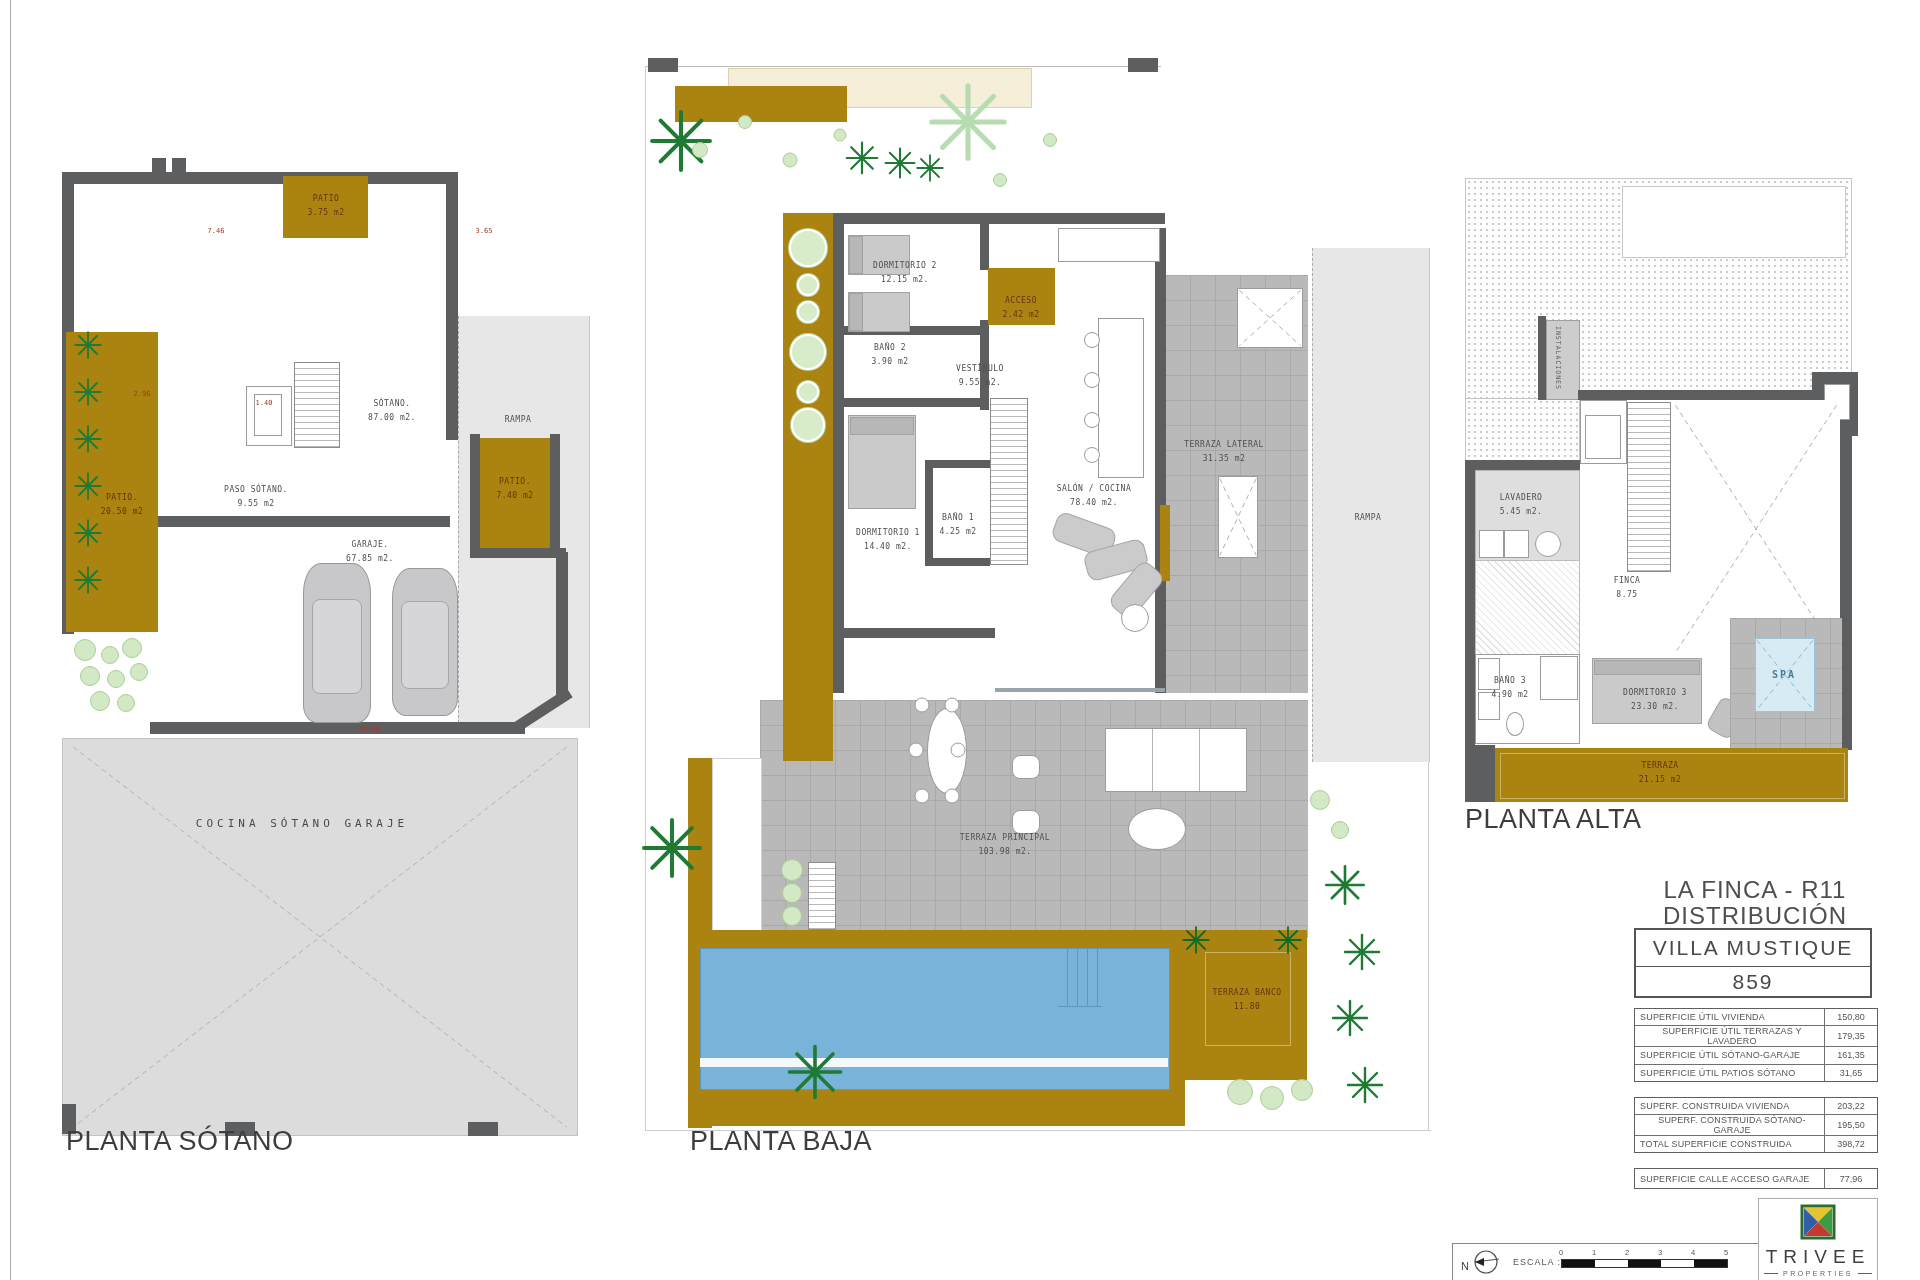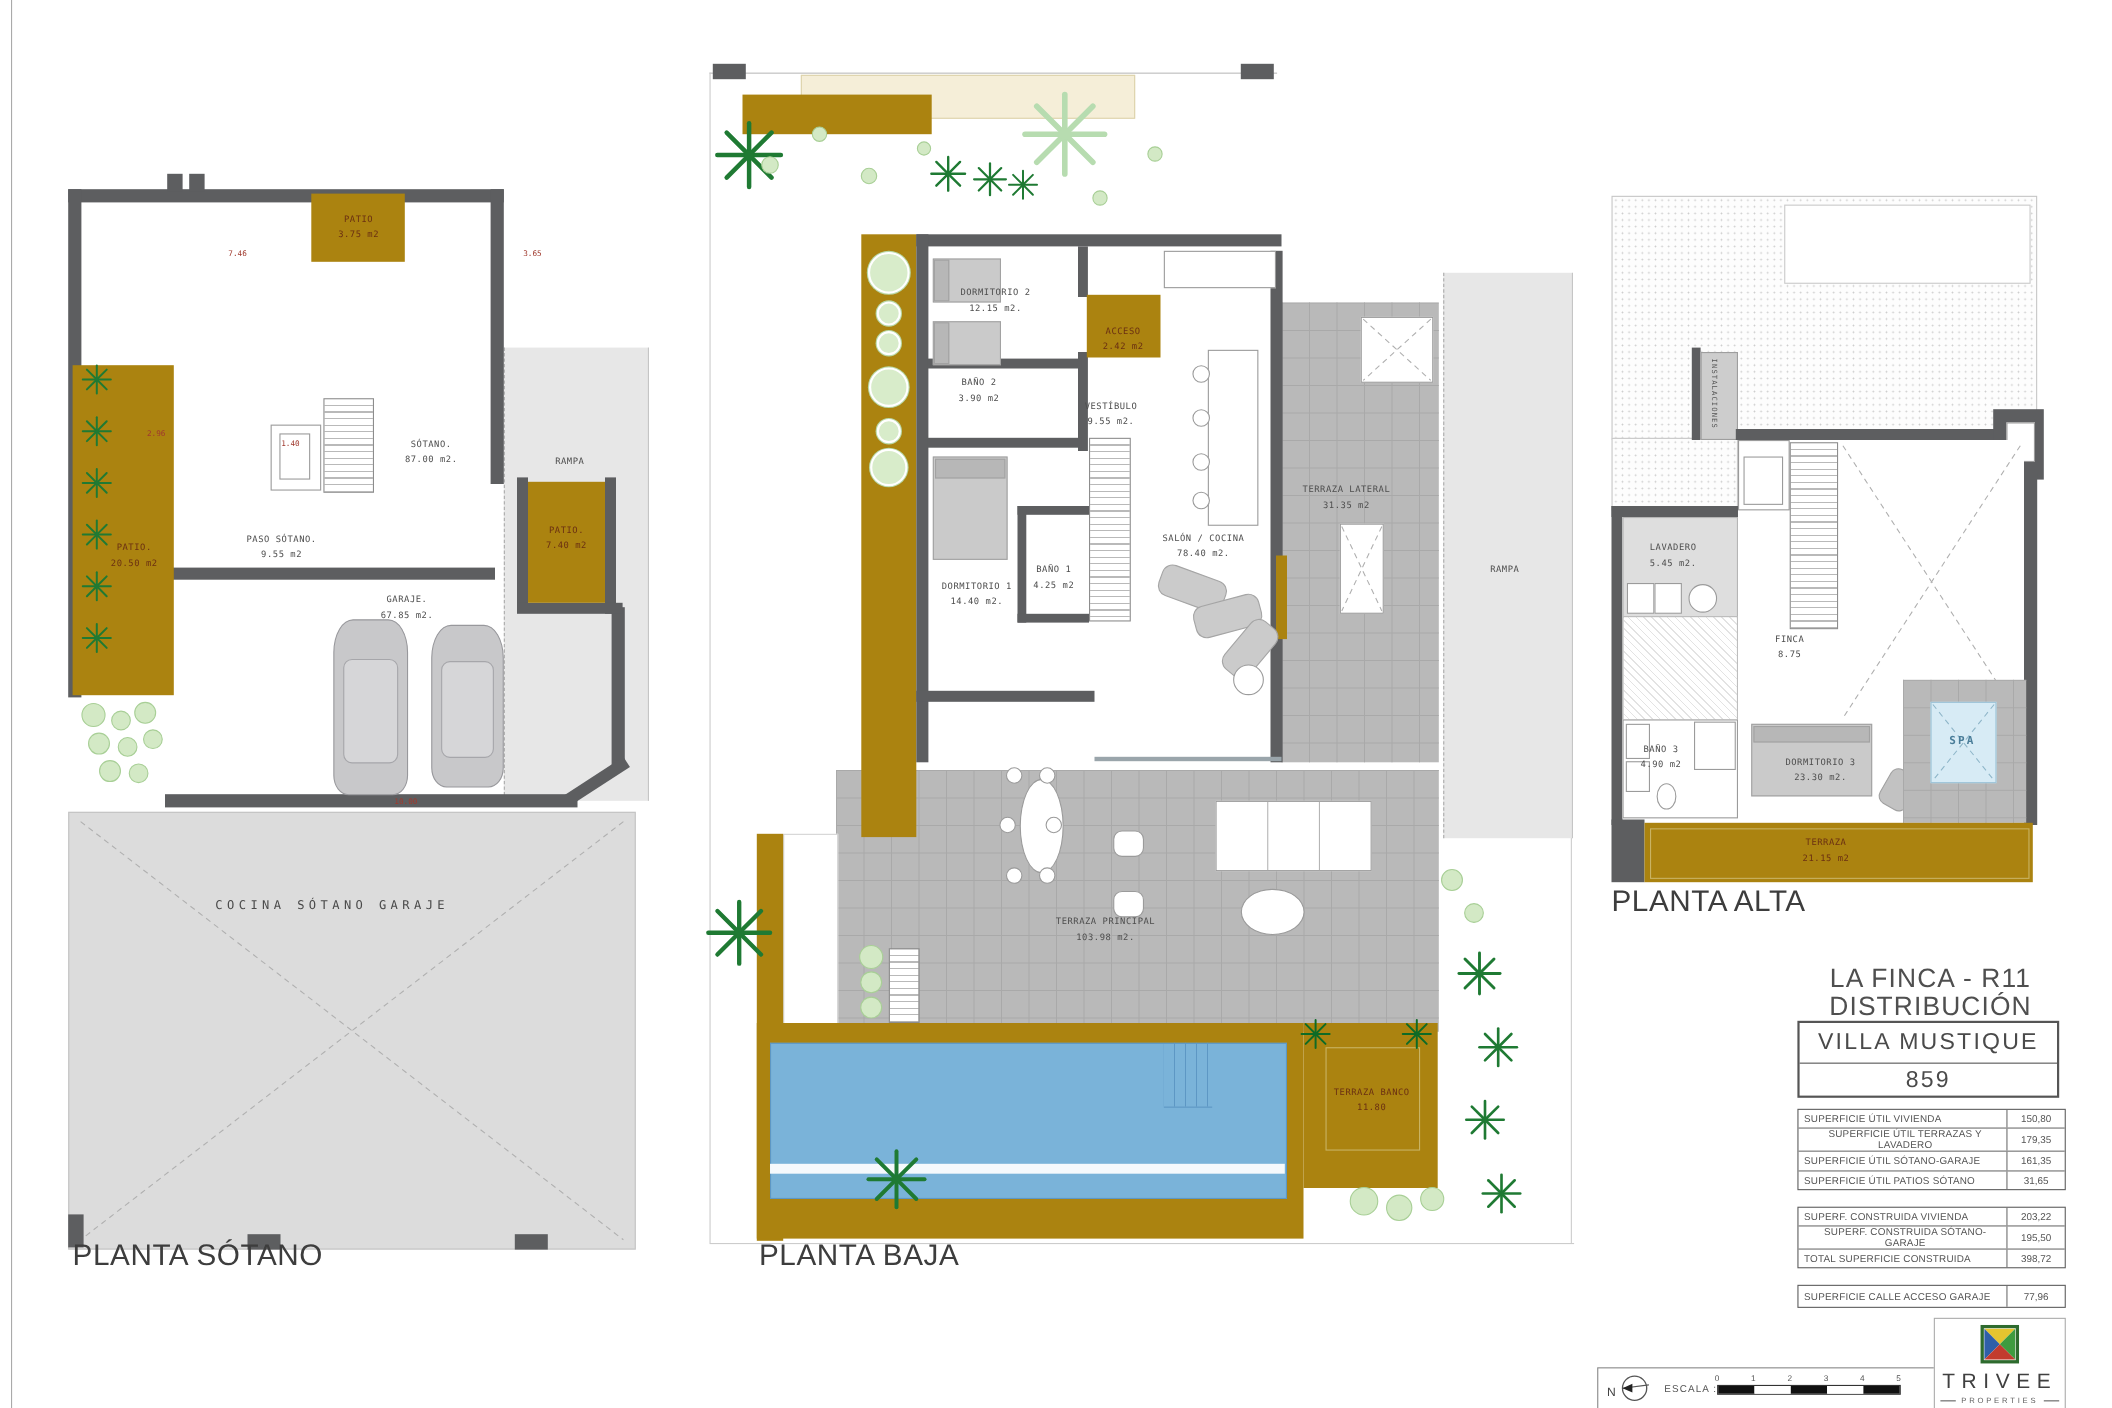--- a/index.html
+++ b/index.html
@@ -268,21 +268,21 @@
     <div class="circ" style="left:1092px;top:380px;width:14px;height:14px;"></div>
     <div class="circ" style="left:1092px;top:420px;width:14px;height:14px;"></div>
     <div class="circ" style="left:1092px;top:455px;width:14px;height:14px;"></div>
     <div class="abs" style="left:1053px;top:520px;width:60px;height:28px;background:#cbcbcb;border:1px solid #a5a5a5;border-radius:10px;transform:rotate(20deg);"></div>
     <div class="abs" style="left:1085px;top:545px;width:60px;height:28px;background:#cbcbcb;border:1px solid #a5a5a5;border-radius:10px;transform:rotate(-15deg);"></div>
     <div class="abs" style="left:1108px;top:575px;width:55px;height:28px;background:#cbcbcb;border:1px solid #a5a5a5;border-radius:10px;transform:rotate(-50deg);"></div>
     <div class="circ" style="left:1135px;top:618px;width:26px;height:26px;"></div>
 
     <div class="rl" style="left:905px;top:273px;"><span>DORMITORIO 2</span><br><span>12.15 m2.</span></div>
     <div class="rl" style="left:890px;top:355px;"><span>BAÑO 2</span><br><span>3.90 m2</span></div>
-    <div class="rl" style="left:1010px;top:376px;"><span>VESTÍBULO</span><br><span>9.55 m2.</span></div>
+    <div class="rl" style="left:980px;top:376px;"><span>VESTÍBULO</span><br><span>9.55 m2.</span></div>
     <div class="rl" style="left:888px;top:540px;"><span>DORMITORIO 1</span><br><span>14.40 m2.</span></div>
     <div class="rl" style="left:958px;top:525px;"><span>BAÑO 1</span><br><span>4.25 m2</span></div>
     <div class="rl" style="left:1094px;top:496px;"><span>SALÓN / COCINA</span><br><span>78.40 m2.</span></div>
 
     <div class="oval" style="left:927px;top:708px;width:38px;height:84px;"></div>
     <div class="circ" style="left:922px;top:705px;width:13px;height:13px;"></div>
     <div class="circ" style="left:952px;top:705px;width:13px;height:13px;"></div>
     <div class="circ" style="left:916px;top:750px;width:13px;height:13px;"></div>
     <div class="circ" style="left:958px;top:750px;width:13px;height:13px;"></div>
     <div class="circ" style="left:922px;top:796px;width:13px;height:13px;"></div>

